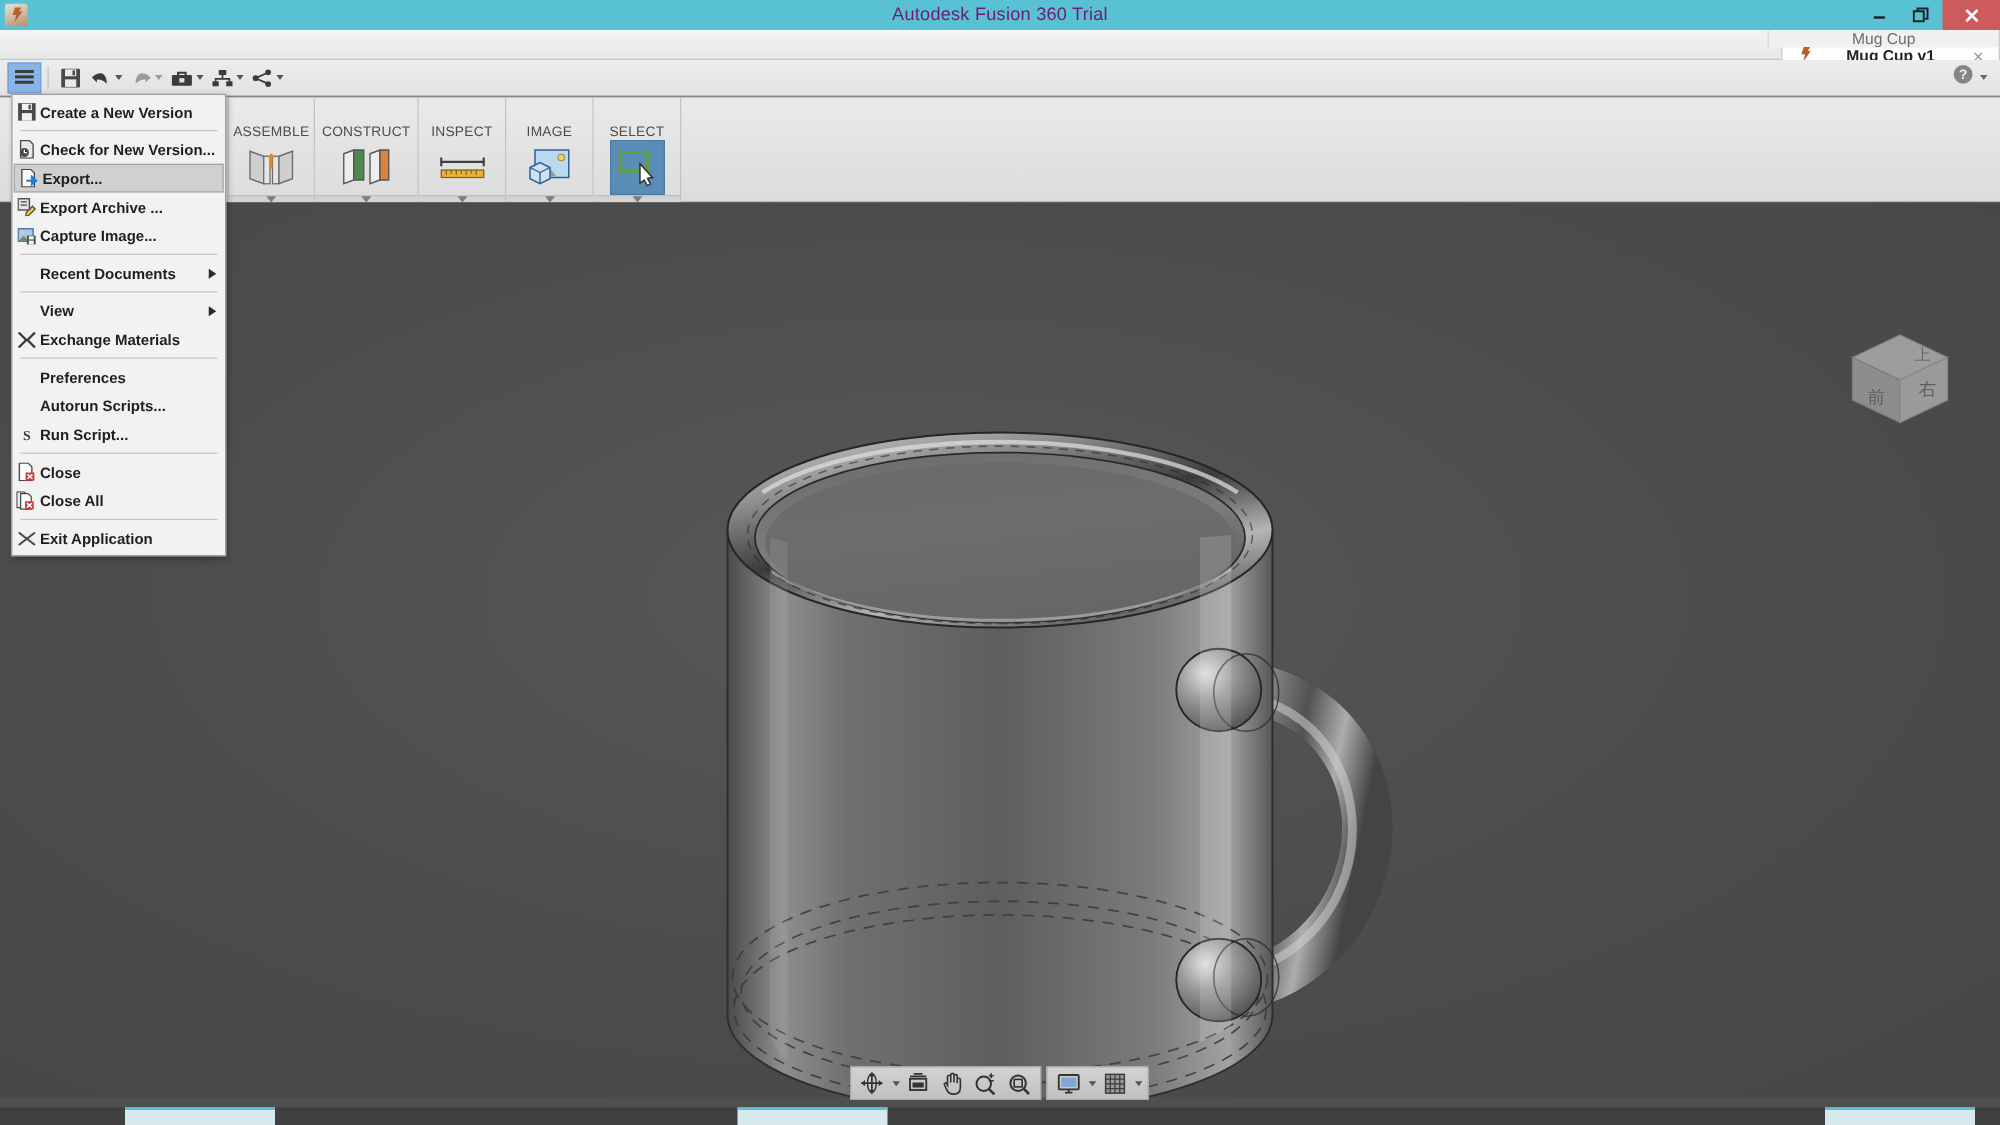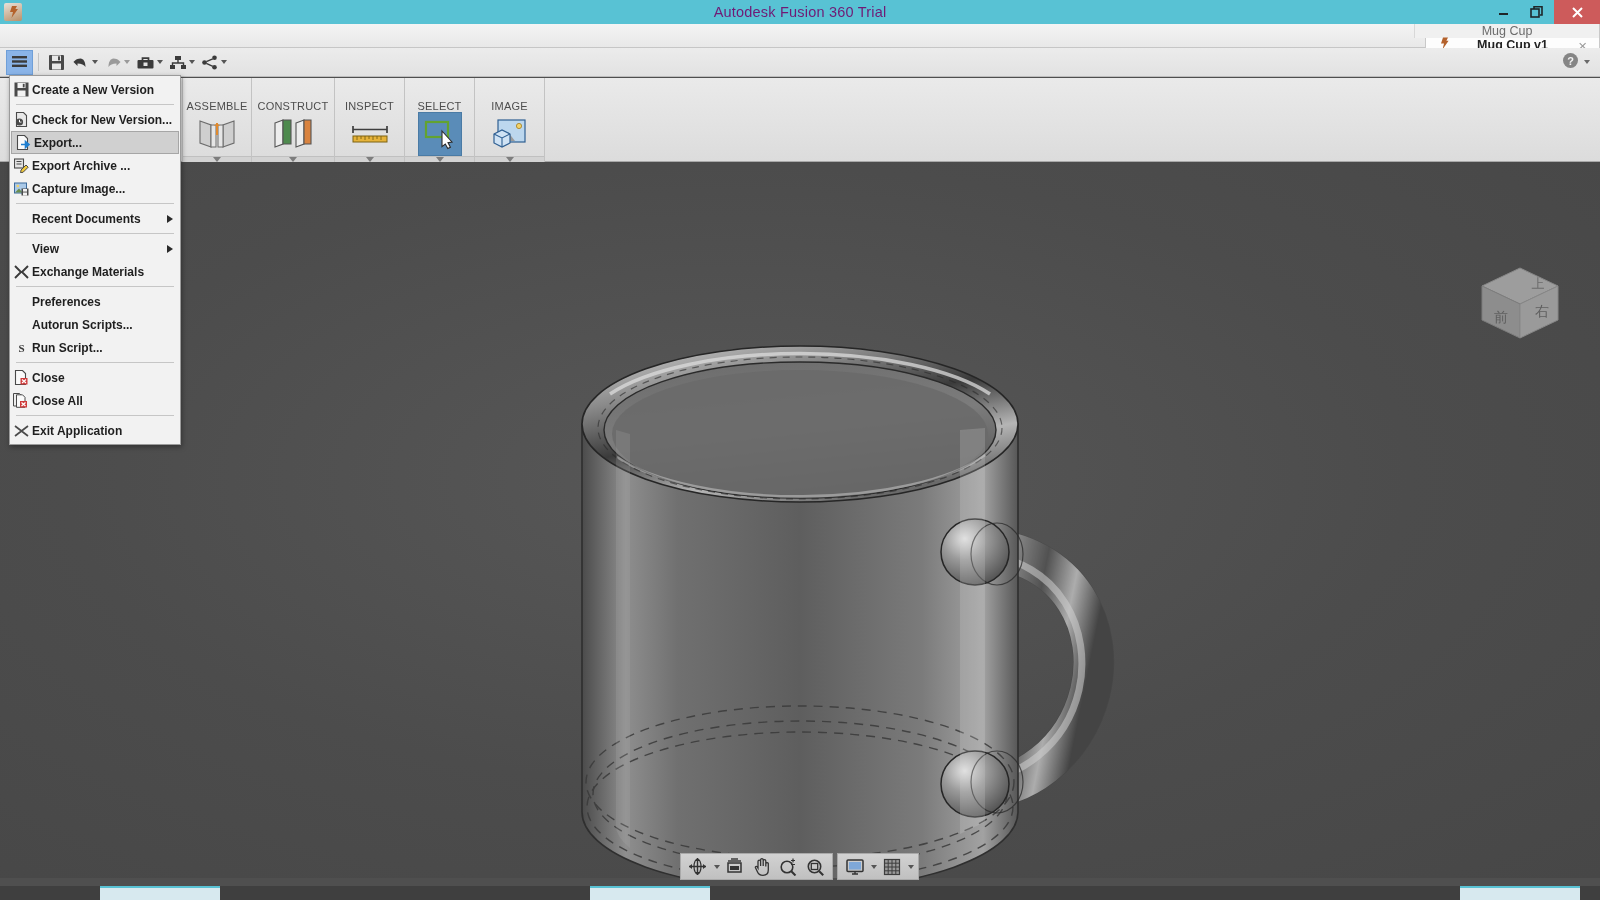--- a/index.html
+++ b/index.html
@@ -292,44 +292,44 @@
           <path d="M8 16v4M12 16v3M16 16v4M20 16v3M24 16v4M28 16v3M32 16v4" stroke="#7d6212" stroke-width=".9"></path>
         </svg>
       </div>
         </div>
       <div class="rpanel-drop">
           <i></i>
         </div>
     </div>
 
     <div class="rpanel">
-      <div class="rpanel-title">SELECT</div>
-      <div class="rpanel-icon">
-          <div class="hit sel">
-        <svg width="36" height="32" viewBox="0 0 36 32">
-          <rect x="4" y="4" width="22" height="15" fill="none" stroke="#63a330" stroke-width="2.2"></rect>
-          <path d="M20 13l10 11-4 .6 2.4 4.6-2.6 1.3L23.3 26 20 28.7z" fill="#fff" stroke="#2a2a2a" stroke-width="1.1"></path>
-        </svg>
-      </div>
-        </div>
-      <div class="rpanel-drop">
-          <i></i>
-        </div>
-    </div>
-
-    <div class="rpanel">
       <div class="rpanel-title">IMAGE</div>
       <div class="rpanel-icon">
           <div class="hit">
         <svg width="36" height="32" viewBox="0 0 36 32">
           <rect x="6" y="2" width="27" height="22" fill="#bcd7ee" stroke="#2f5f92" stroke-width="1.2"></rect>
           <circle cx="27" cy="8" r="2.6" fill="#f2d36a" stroke="#a8862c" stroke-width=".9"></circle>
           <path d="M7 23l9-9 7 9z" fill="#9a9a9a"></path>
           <path d="M2 16l8-4 8 4v9l-8 4-8-4z" fill="#cfe2f4" stroke="#2f5f92" stroke-width="1.2"></path>
           <path d="M2 16l8 4 8-4M10 20v9" fill="none" stroke="#2f5f92" stroke-width="1.1"></path>
+        </svg>
+      </div>
+        </div>
+      <div class="rpanel-drop">
+          <i></i>
+        </div>
+    </div>
+
+    <div class="rpanel">
+      <div class="rpanel-title">SELECT</div>
+      <div class="rpanel-icon">
+          <div class="hit sel">
+        <svg width="36" height="32" viewBox="0 0 36 32">
+          <rect x="4" y="4" width="22" height="15" fill="none" stroke="#63a330" stroke-width="2.2"></rect>
+          <path d="M20 13l10 11-4 .6 2.4 4.6-2.6 1.3L23.3 26 20 28.7z" fill="#fff" stroke="#2a2a2a" stroke-width="1.1"></path>
         </svg>
       </div>
         </div>
       <div class="rpanel-drop">
           <i></i>
         </div>
     </div>
 
   </div>
 </div>

